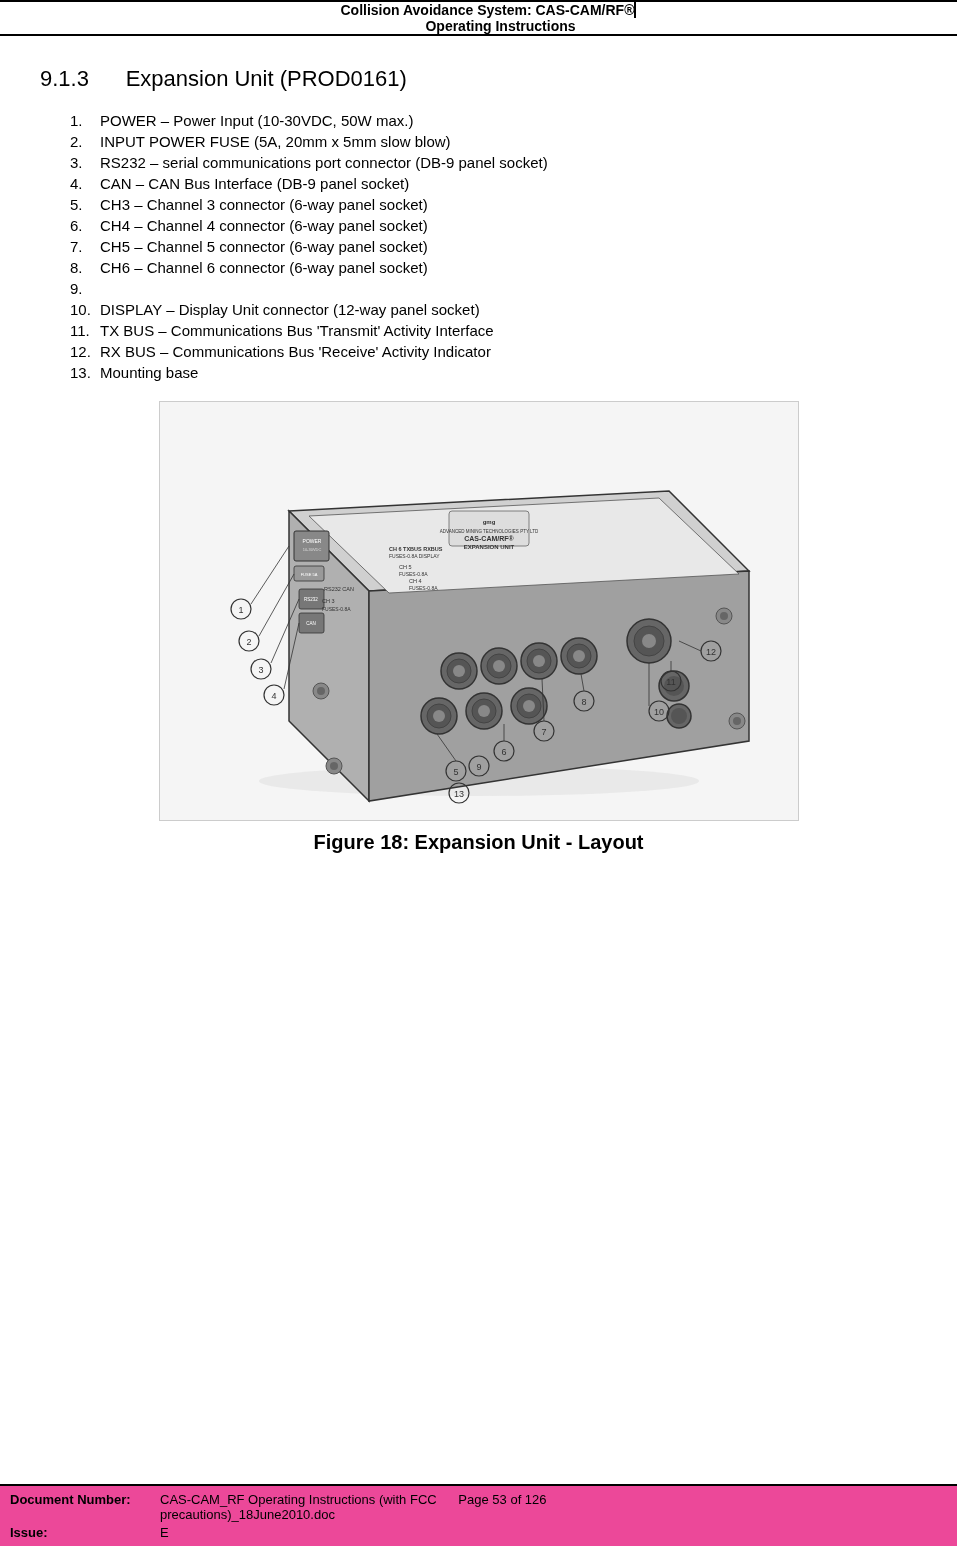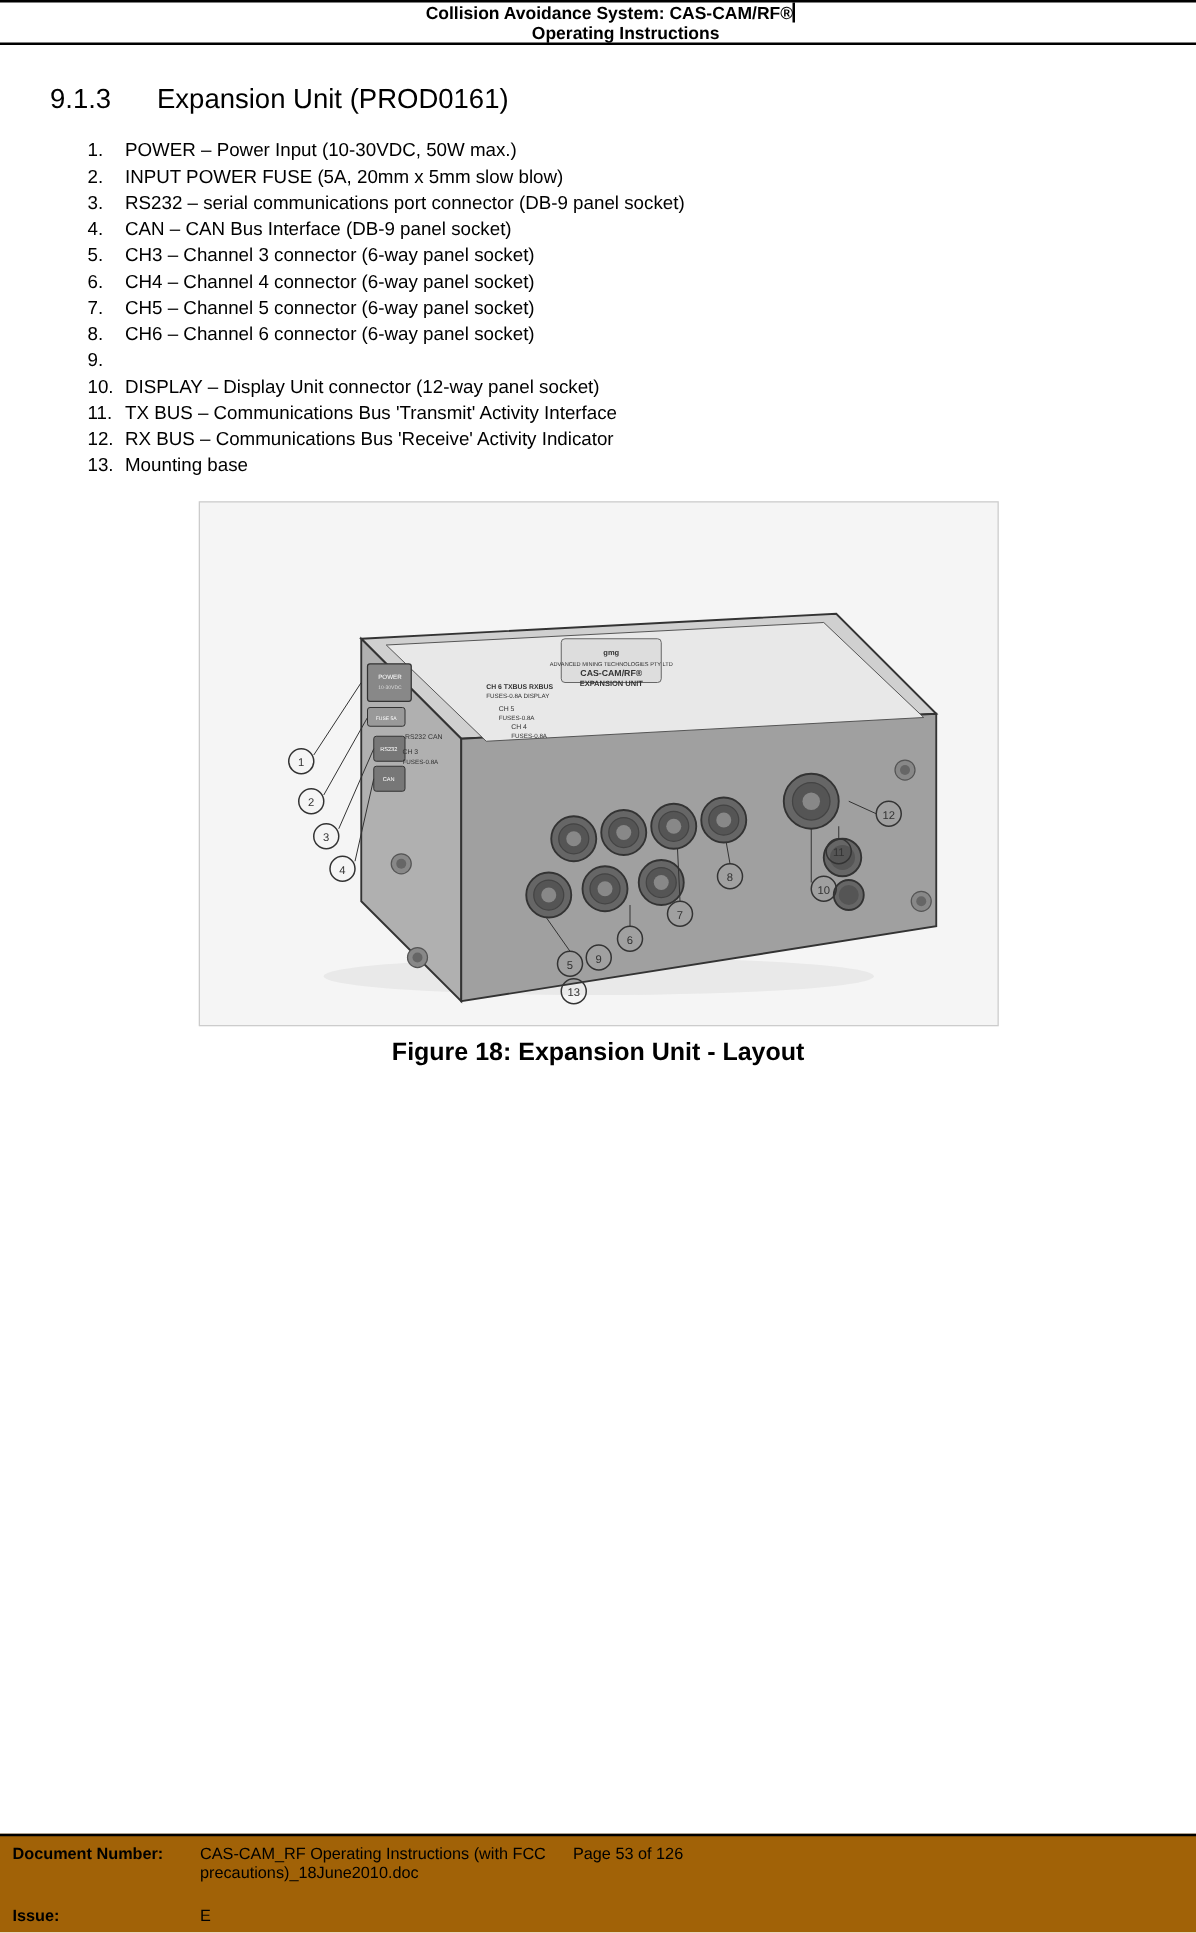--- a/index.html
+++ b/index.html
@@ -100,36 +100,36 @@
 
     
     .footer {
       position: absolute;
       bottom: 0;
       left: 0;
       right: 0;
       border-top: 2px solid #000;
       padding: 6px 10px;
       font-size: 13px;
-      background: #a16207;
+      background: #ec4899;
     }
     .footer-row {
       display: flex;
       align-items: flex-start;
     }
     .footer-label {
       font-weight: bold;
       min-width: 150px;
     }
     .footer-value {
       flex: 1;
     }
     .footer-issue-row {
       display: flex;
-      margin-top: 20px;
+      margin-top: 3px;
     }
     .footer-issue-label {
       font-weight: bold;
       min-width: 150px;
     }
   </style>
 </head>
 <body>
 
 <div class="header">

